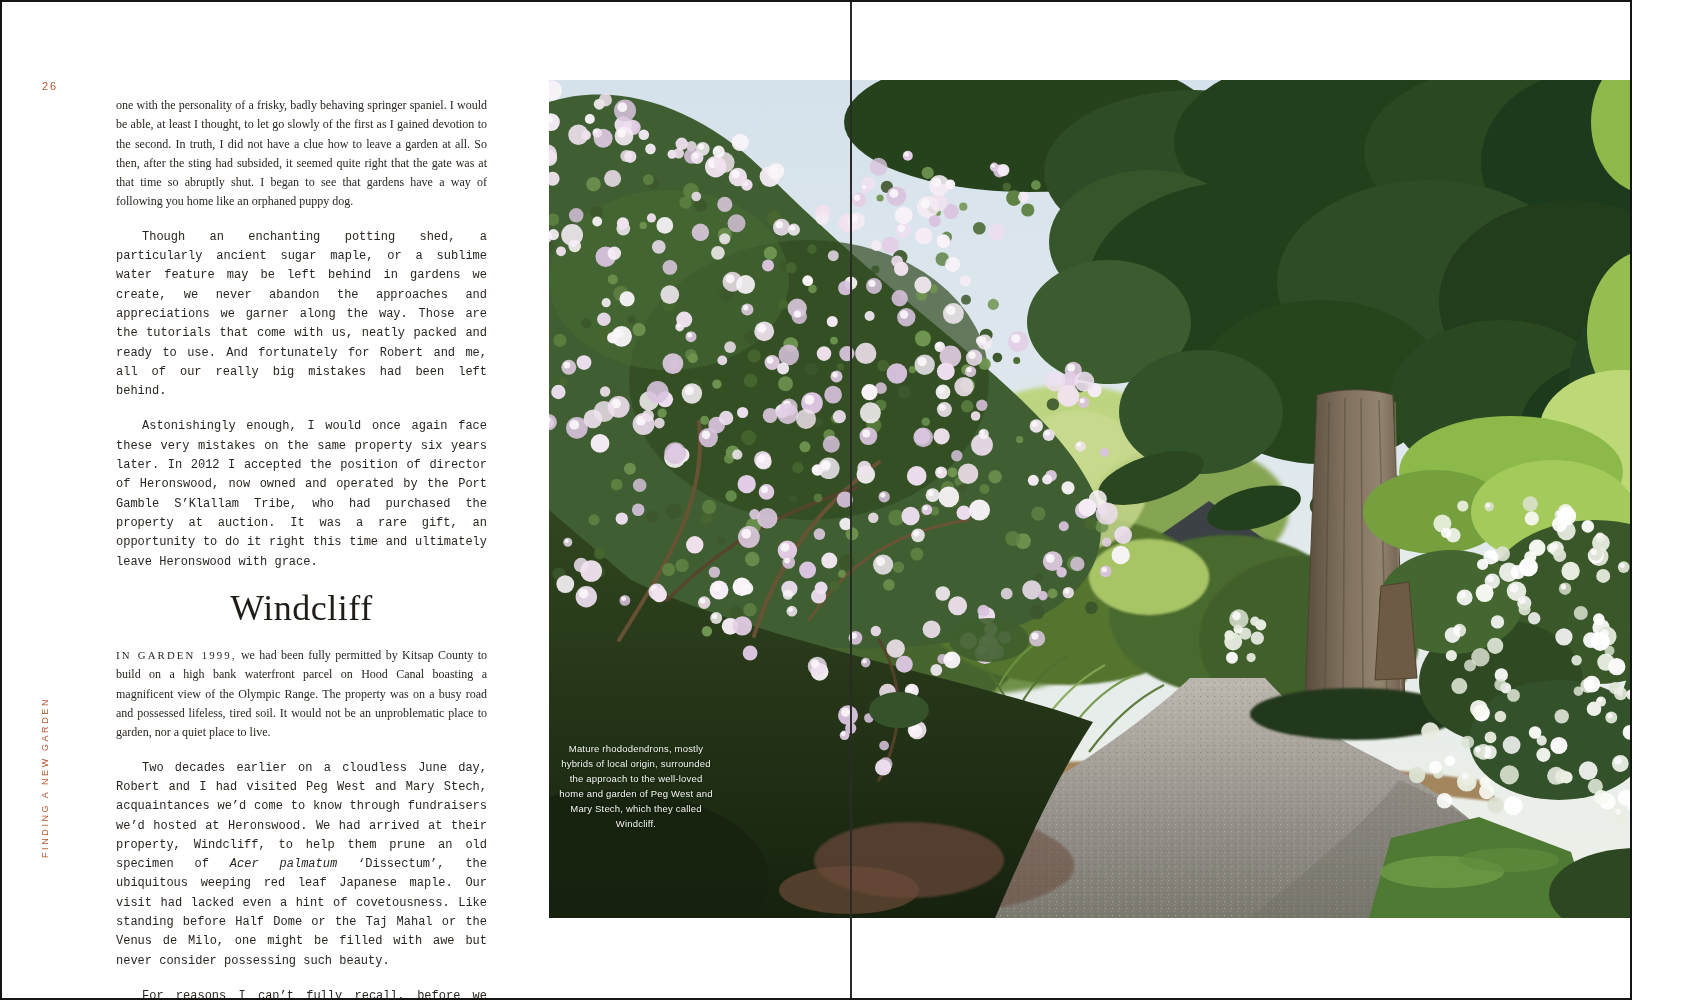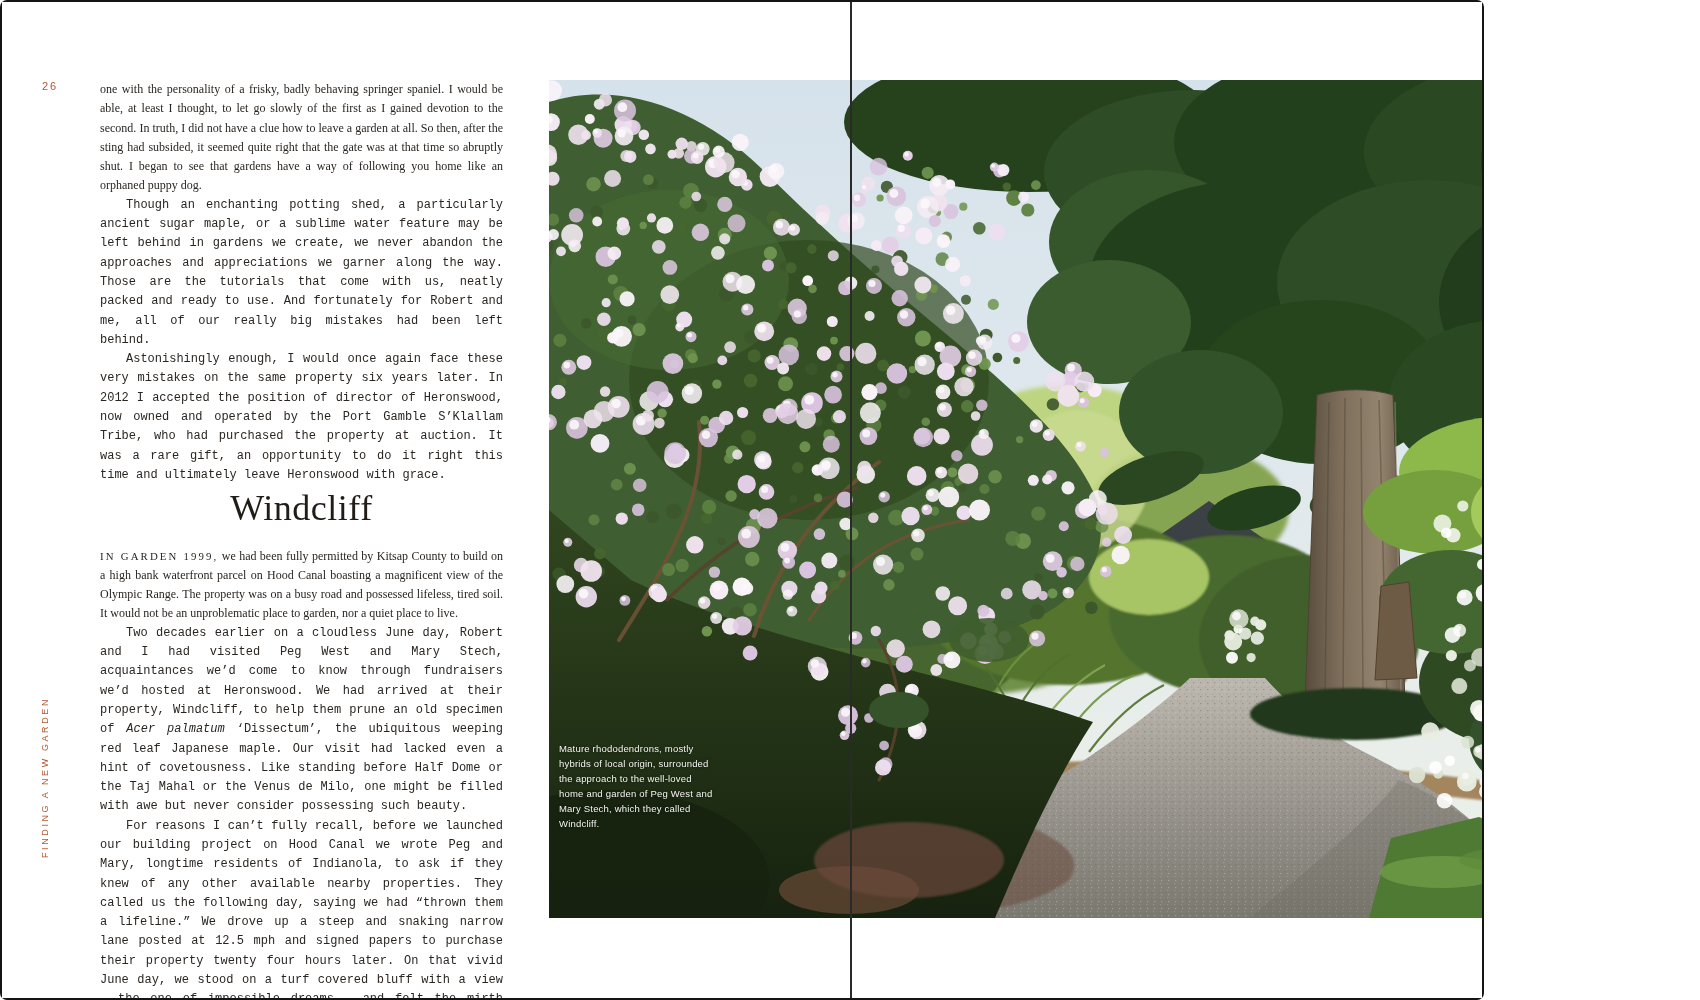--- a/index.html
+++ b/index.html
@@ -1,35 +1,35 @@
 <!DOCTYPE html>
 <html><head>
 <meta charset="utf-8">
 <style>
   :root{ --accent:#b2552c; --ink:#2a2521; }
   html,body{margin:0;padding:0;background:#ffffff;}
-  .spread{position:relative;width:1484px;height:1000px;background:#ffffff;overflow:hidden;
-          font-family:"Liberation Serif",serif;color:var(--ink);border-radius:7px;}
+  .spread{position:relative;width:1632px;height:1000px;background:#ffffff;overflow:hidden;
+          font-family:"Liberation Serif",serif;color:var(--ink);}
   .frame{position:absolute;inset:0;border:2px solid #141414;z-index:60;pointer-events:none;}
   .gutter{position:absolute;left:850px;top:0;width:2px;height:100%;background:#2a2a28;z-index:40;}
   .pageno{position:absolute;left:42px;top:80px;font-family:"Liberation Sans",sans-serif;
           font-size:11px;letter-spacing:2px;color:var(--accent);}
   .vlabel{position:absolute;left:40px;top:694px;height:164px;white-space:nowrap;
           writing-mode:vertical-rl;transform:rotate(180deg);
           font-family:"Liberation Sans",sans-serif;font-size:9px;letter-spacing:2.6px;
           color:var(--accent);}
   .textcol{position:absolute;left:100px;top:80px;width:403px;font-size:12px;line-height:19.3px;
            text-align:justify;}
-  .textcol p{margin:0;}
+  .textcol p{margin:16px;}
   .indent{text-indent:26px;font-family:Liberation Mono, monospace;}
   .heading{font-size:36px;font-weight:400;letter-spacing:.5px;text-align:center;
            margin:3px 0 18px 0;color:#201c18;line-height:1.12;}
   .lead{font-size:10.8px;letter-spacing:2.1px;}
   .it{font-style:italic;}
-  .photo{position:absolute;left:549px;top:80px;width:1149px;height:838px;z-index:10;}
+  .photo{position:absolute;left:549px;top:80px;width:1149px;height:838px;z-index:10;text-align:center;}
   .photo svg{display:block;width:100%;height:100%;}
   .caption{position:absolute;left:10px;top:661px;width:154px;z-index:20;
            font-family:"Liberation Sans",sans-serif;font-size:9.5px;line-height:1.58;
            letter-spacing:.2px;color:#f4f4f0;text-shadow:0 0 3px rgba(0,0,0,.45);}
 </style>
 </head>
 <body>
 
 <div class="spread">
 

